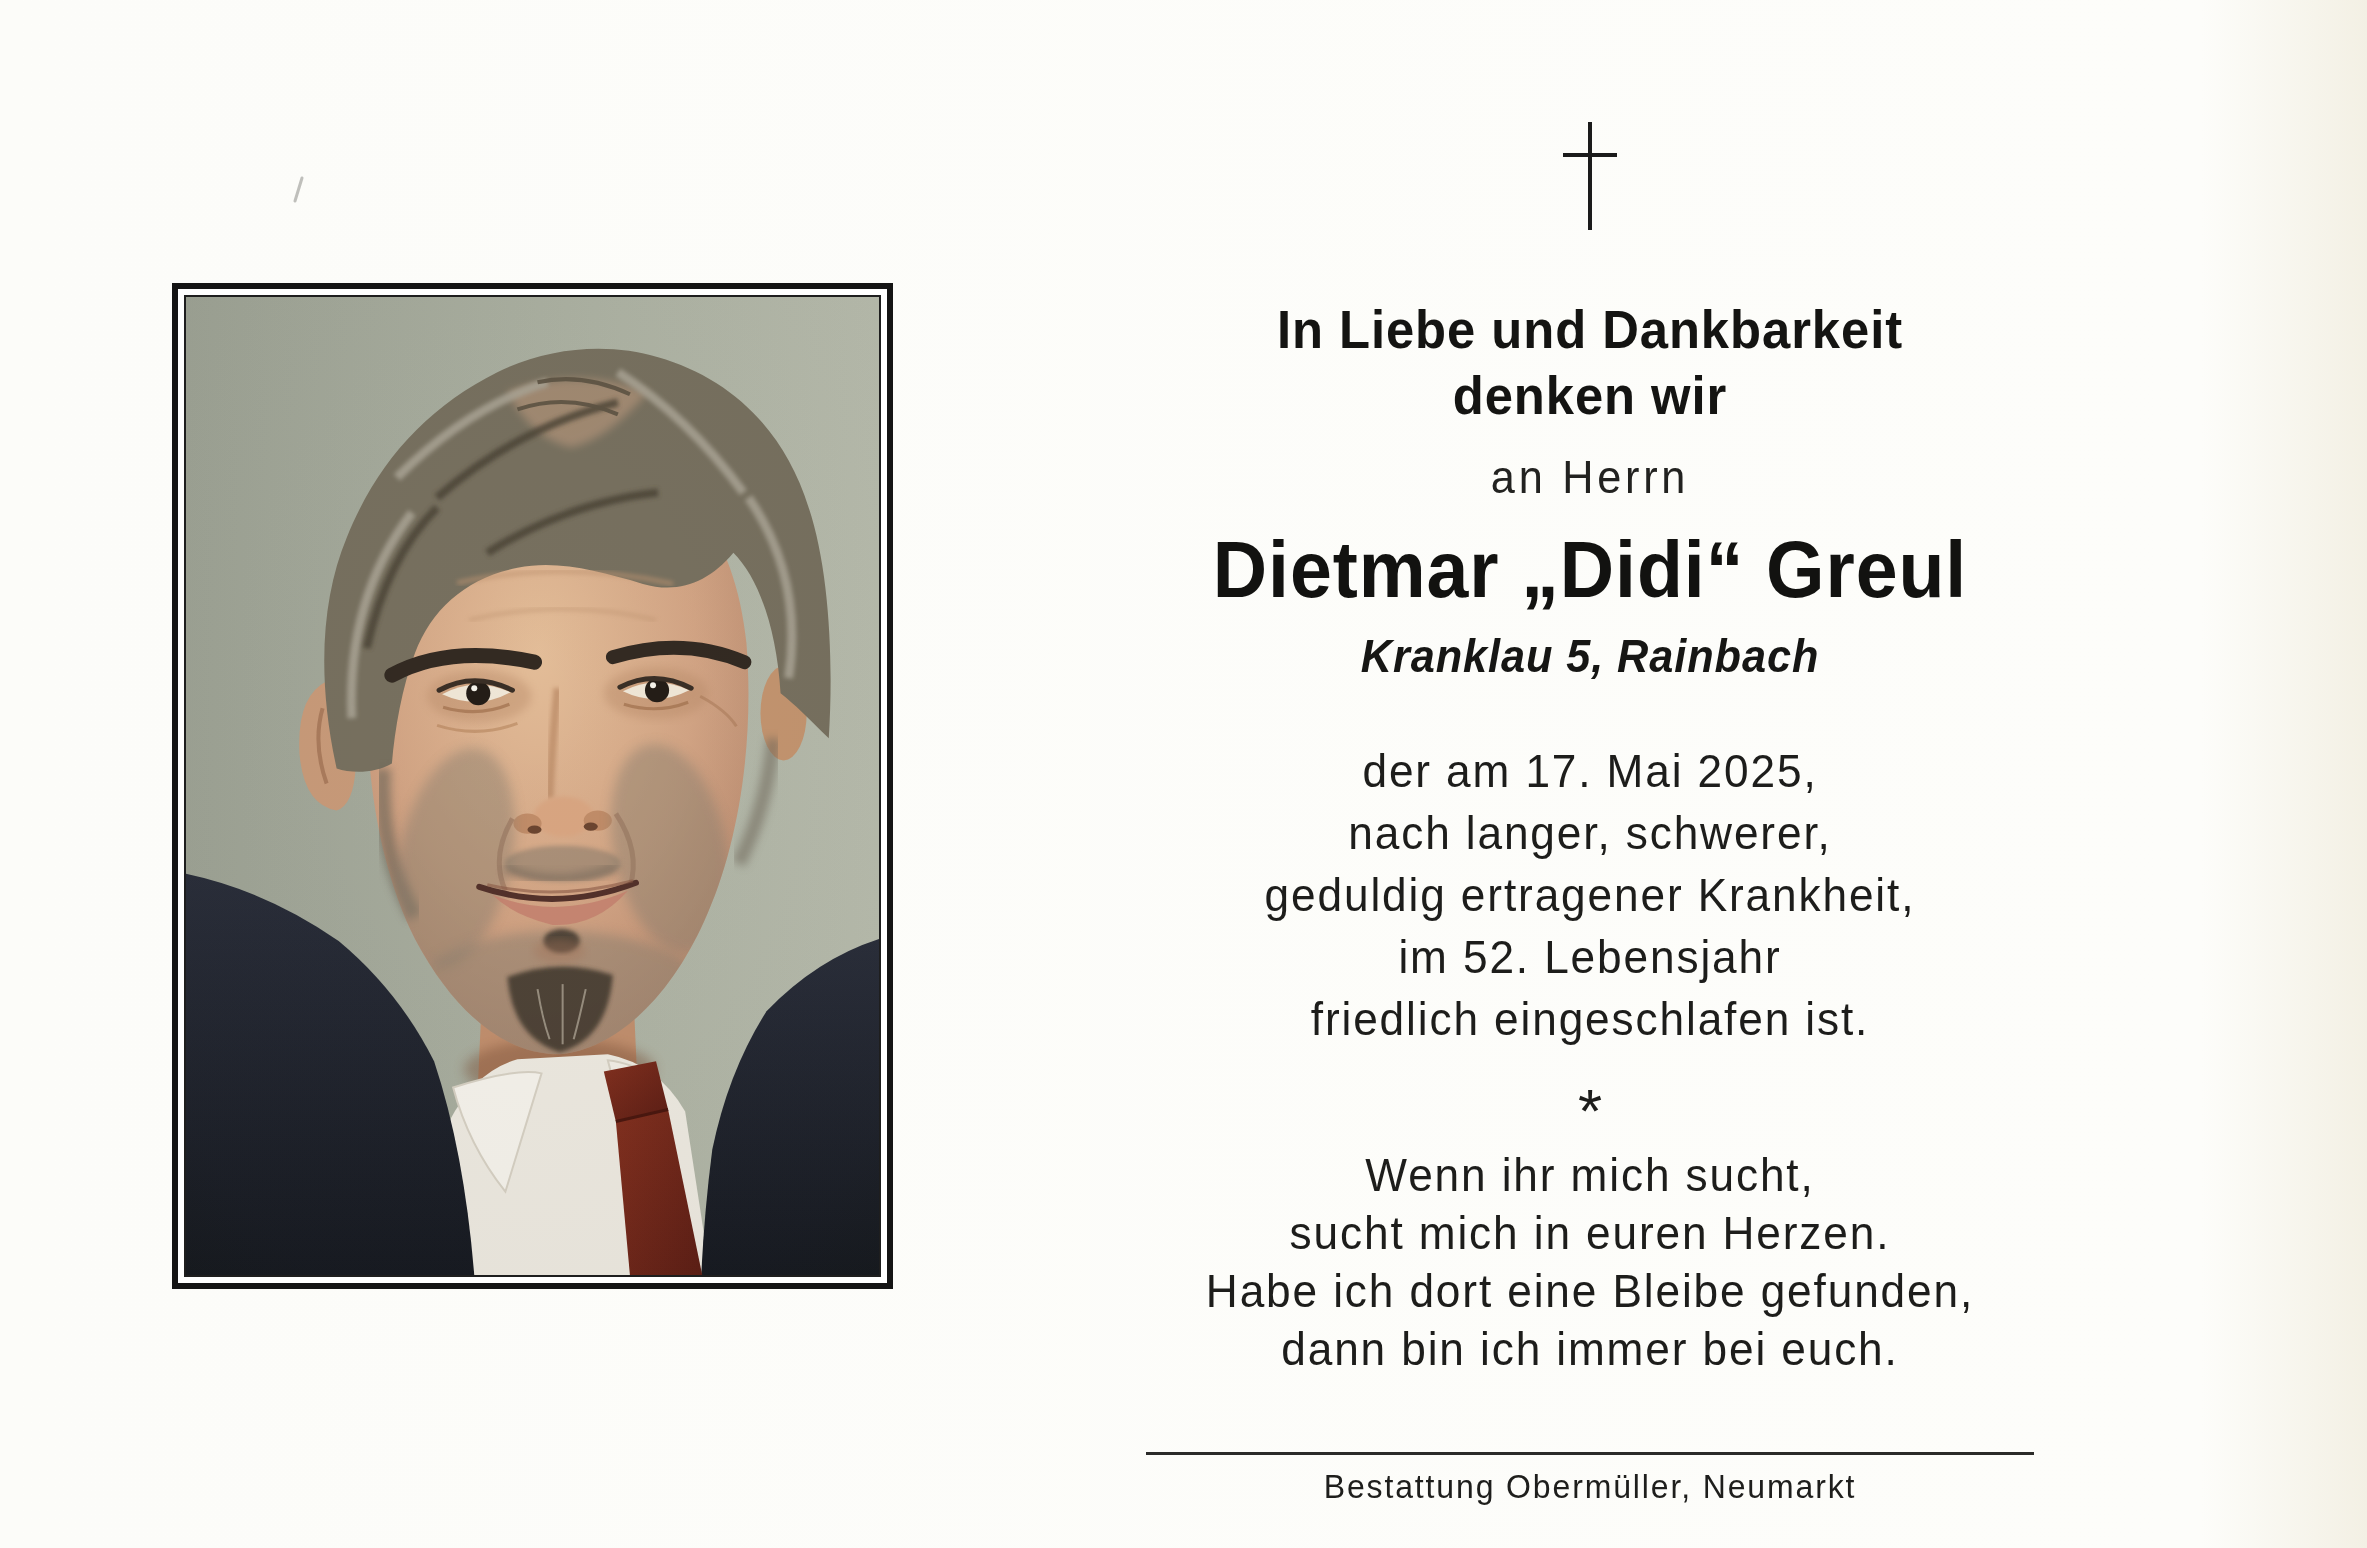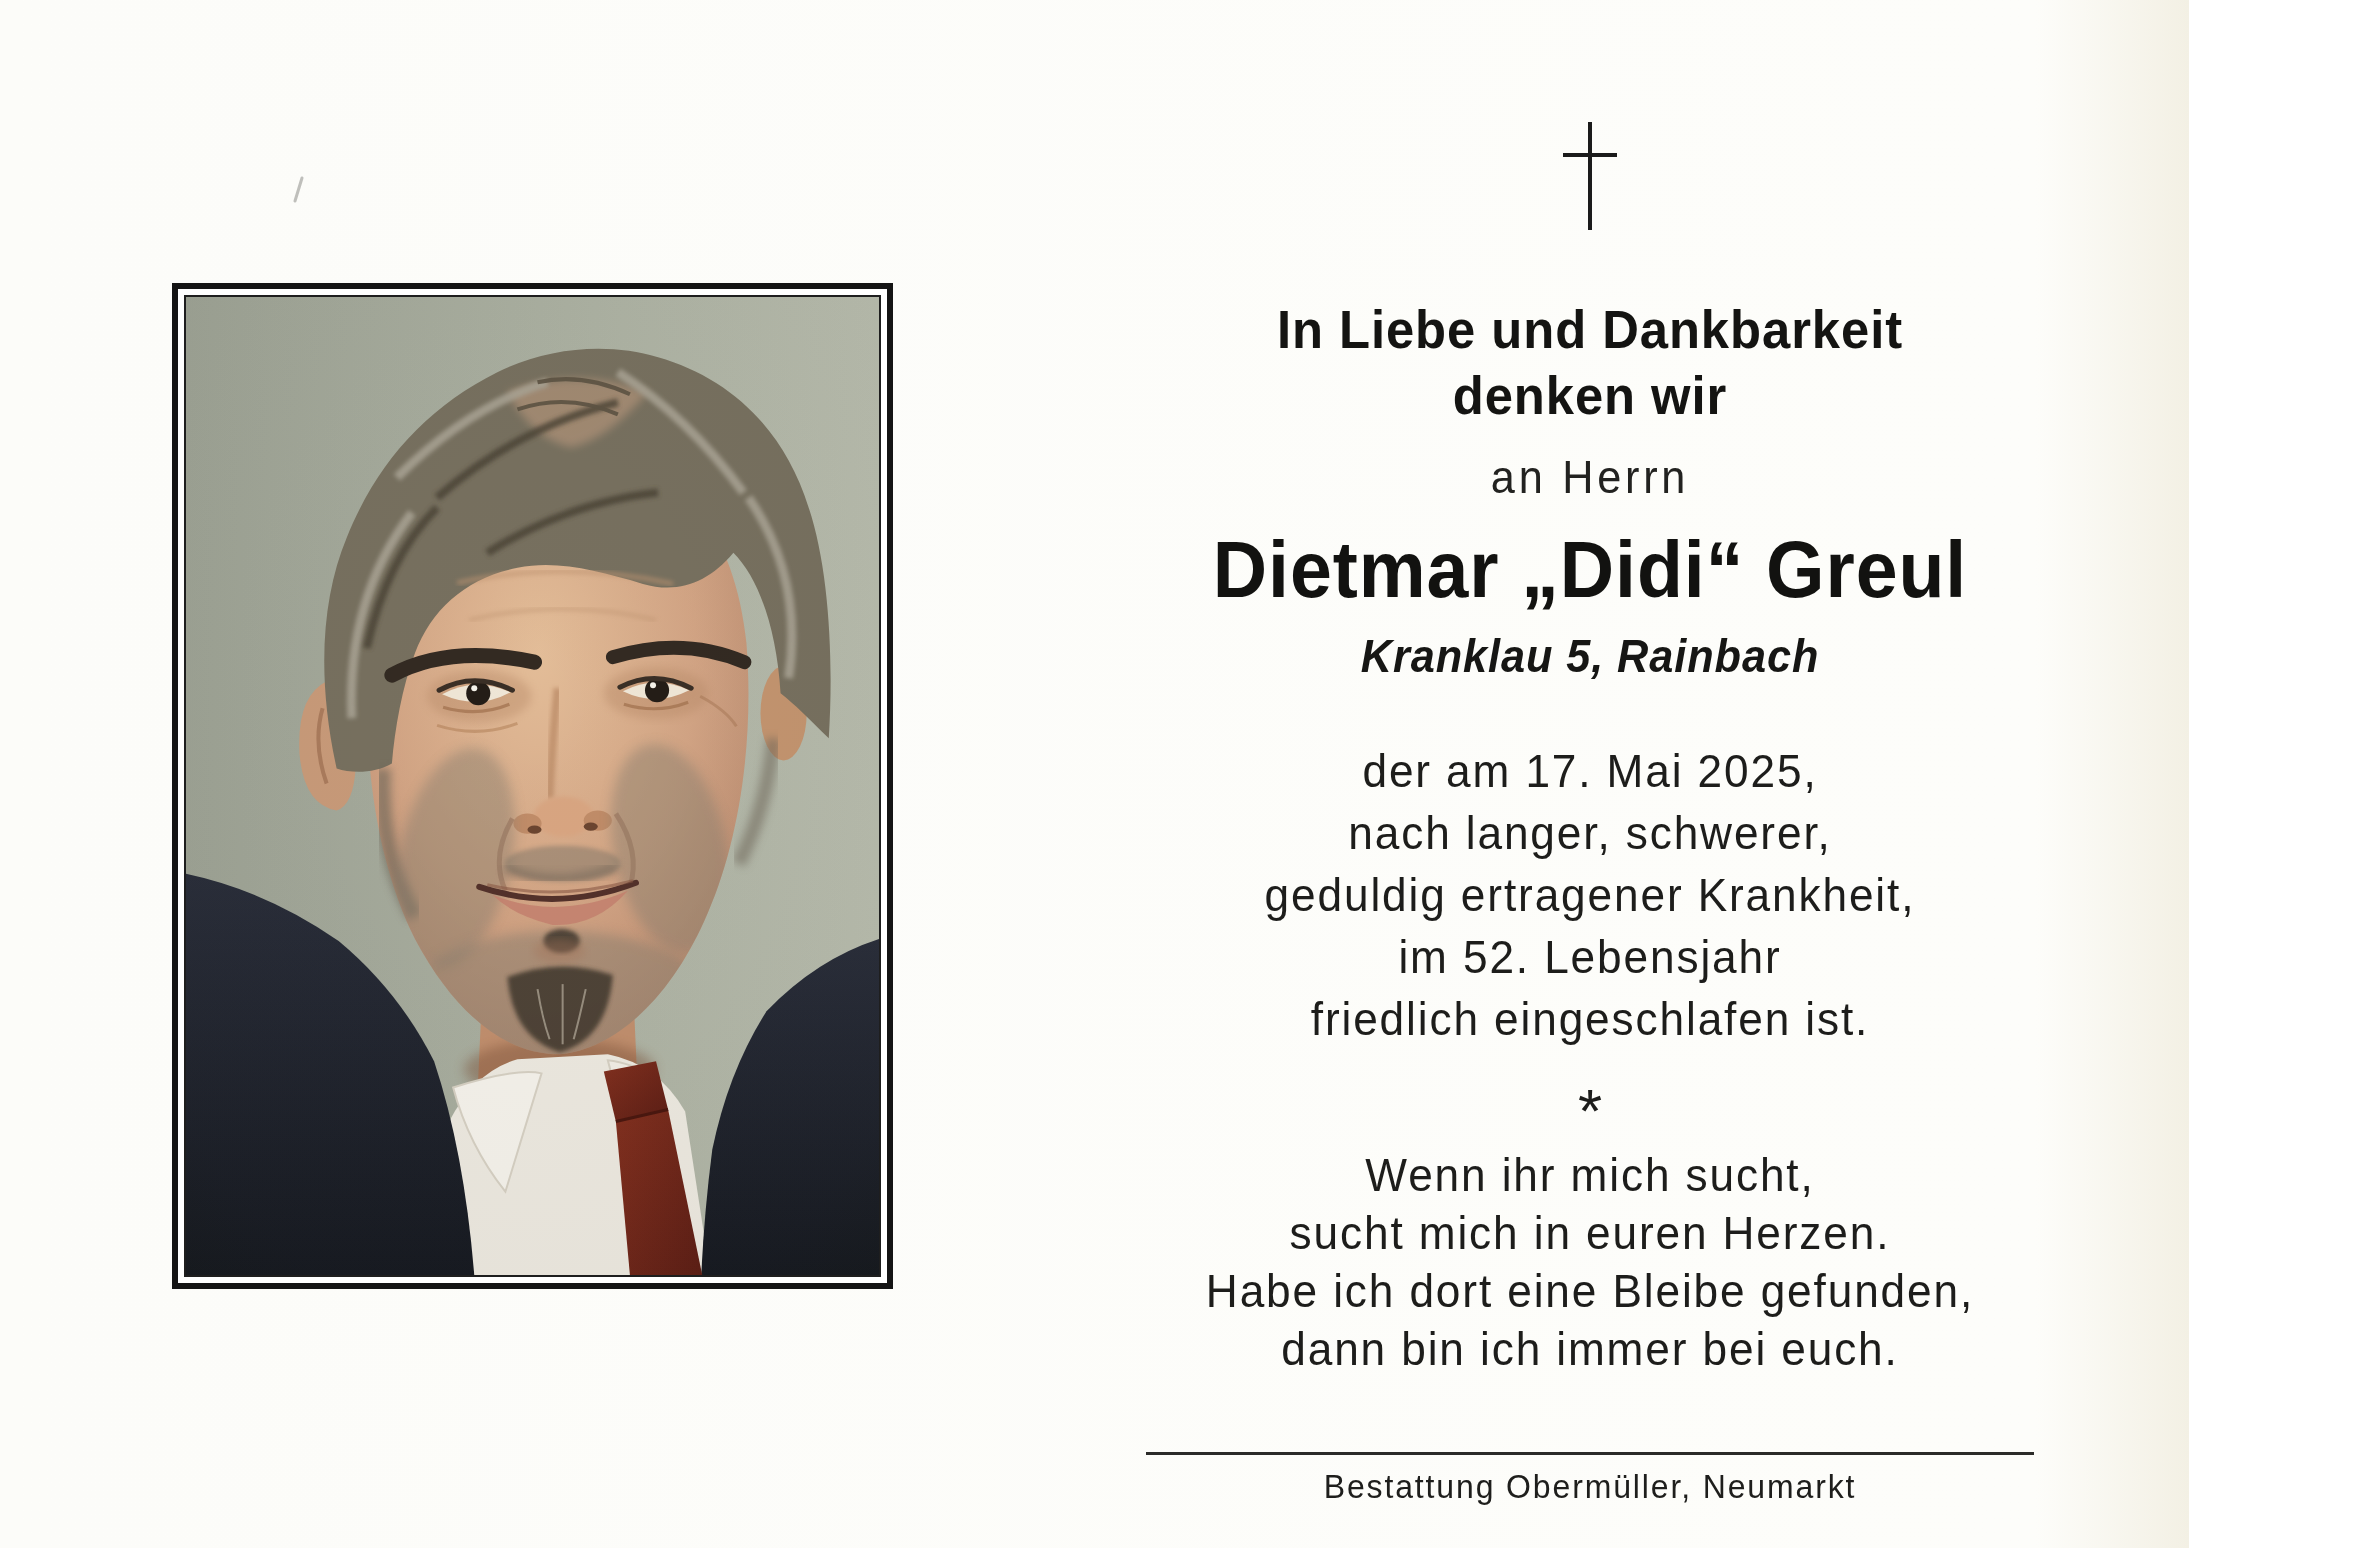--- a/index.html
+++ b/index.html
@@ -1,19 +1,19 @@
 <!DOCTYPE html>
 <html><head>
 <meta charset="utf-8">
 <style>
   html,body{margin:0;padding:0;}
   body{font-family:"Liberation Sans", sans-serif;}
   .stage{
     position:relative;
-    width:2189px;height:1548px;
+    width:2367px;height:1548px;
     background:linear-gradient(90deg,#fcfcf9 0%,#fdfdfa 93%,#f3f0e4 100%);
     overflow:hidden;
     color:#1c1c1a;
   }
   
   .photo-frame{
     position:absolute;left:172px;top:283px;width:721px;height:1006px;
     box-sizing:border-box;border:6px solid #141414;background:#ffffff;padding:6px;
   }
   .photo-inner{

